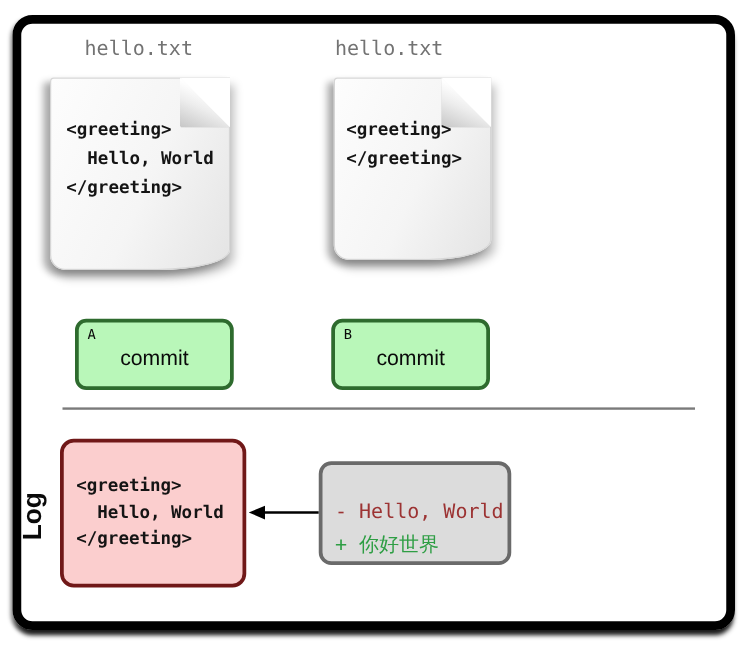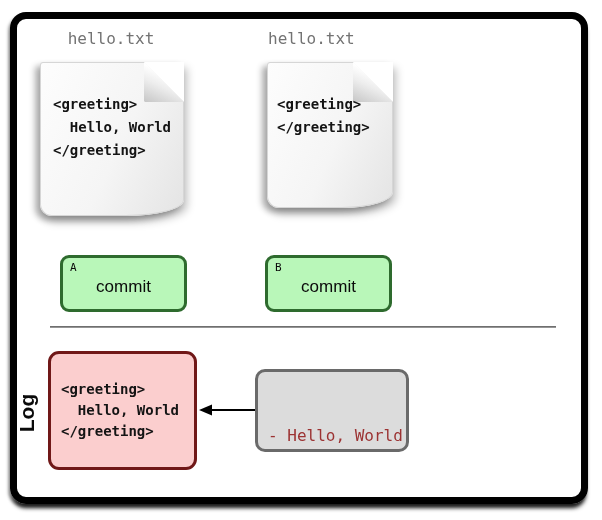--- a/index.html
+++ b/index.html
@@ -199,15 +199,16 @@
     <div class="code-line">&lt;/greeting&gt;</div>
   </div>
 
   <svg class="diff-arrow" viewBox="0 0 62 20">
     <line x1="58" y1="10" x2="12" y2="10" stroke="#000" stroke-width="2"></line>
     <polygon points="2,10 15,4.5 15,15.5" fill="#000"></polygon>
   </svg>
 
   <div class="diff-box">
     <div class="diff-minus">- Hello, World</div>
+    <div class="diff-plus">+ 你好世界</div>
   </div>
 
 </div>
 
 </body></html>

